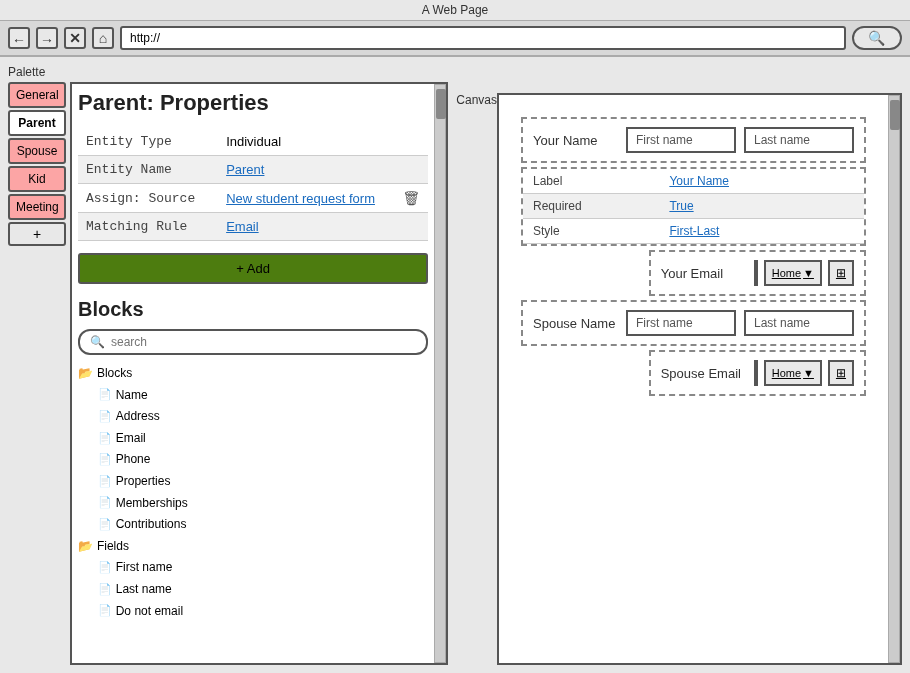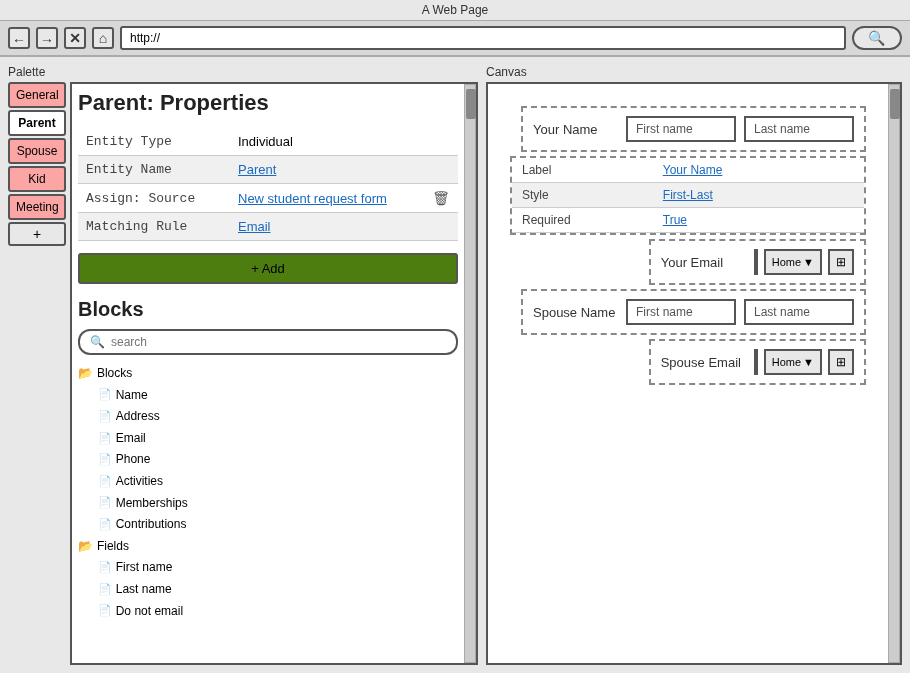--- a/index.html
+++ b/index.html
@@ -245,21 +245,21 @@
       position: absolute;
       top: 4px;
       left: 1px;
       border-radius: 2px;
     }
 
     
     .canvas-panel {
       flex: 1;
       display: flex;
-      flex-direction: column;
+      margin-top: 28px;
     }
     .canvas-label {
       font-size: 12px;
       margin-bottom: 3px;
       color: #333;
     }
     .canvas-content {
       flex: 1;
       border: 2px solid #555;
       background: white;
@@ -323,20 +323,21 @@
       color: #444;
       width: 40%;
     }
 
     
     .email-row {
       display: flex;
       align-items: center;
       gap: 6px;
       flex: 1;
+      text-decoration: underline;
     }
     .email-input {
       flex: 1;
       border: 2px solid #555;
       height: 26px;
       background: white;
     }
     .dropdown-btn {
       border: 2px solid #555;
       padding: 2px 6px;
@@ -446,21 +447,21 @@
             <div class="tree-item indent">
               <span class="doc-icon">📄</span>
               <span>Email</span>
             </div>
             <div class="tree-item indent">
               <span class="doc-icon">📄</span>
               <span>Phone</span>
             </div>
             <div class="tree-item indent">
               <span class="doc-icon">📄</span>
-              <span>Activities</span>
+              <span>Properties</span>
             </div>
             <div class="tree-item indent">
               <span class="doc-icon">📄</span>
               <span>Memberships</span>
             </div>
             <div class="tree-item indent">
               <span class="doc-icon">📄</span>
               <span>Contributions</span>
             </div>
 
@@ -503,26 +504,26 @@
         </div>
 
         <div class="canvas-prop-table">
           <table>
             <tbody>
                 <tr>
               <td>Label</td>
               <td><span class="prop-link">Your Name</span></td>
             </tr>
             <tr>
+              <td>Required</td>
+              <td><span class="prop-link">True</span></td>
+            </tr>
+            <tr>
               <td>Style</td>
               <td><span class="prop-link">First-Last</span></td>
-            </tr>
-            <tr>
-              <td>Required</td>
-              <td><span class="prop-link">True</span></td>
             </tr>
           </tbody>
             </table>
         </div>
 
         <div class="canvas-row">
           <span class="canvas-row-label">Your Email</span>
           <div class="email-row">
             <div class="email-input"></div>
             <div class="dropdown-btn">

